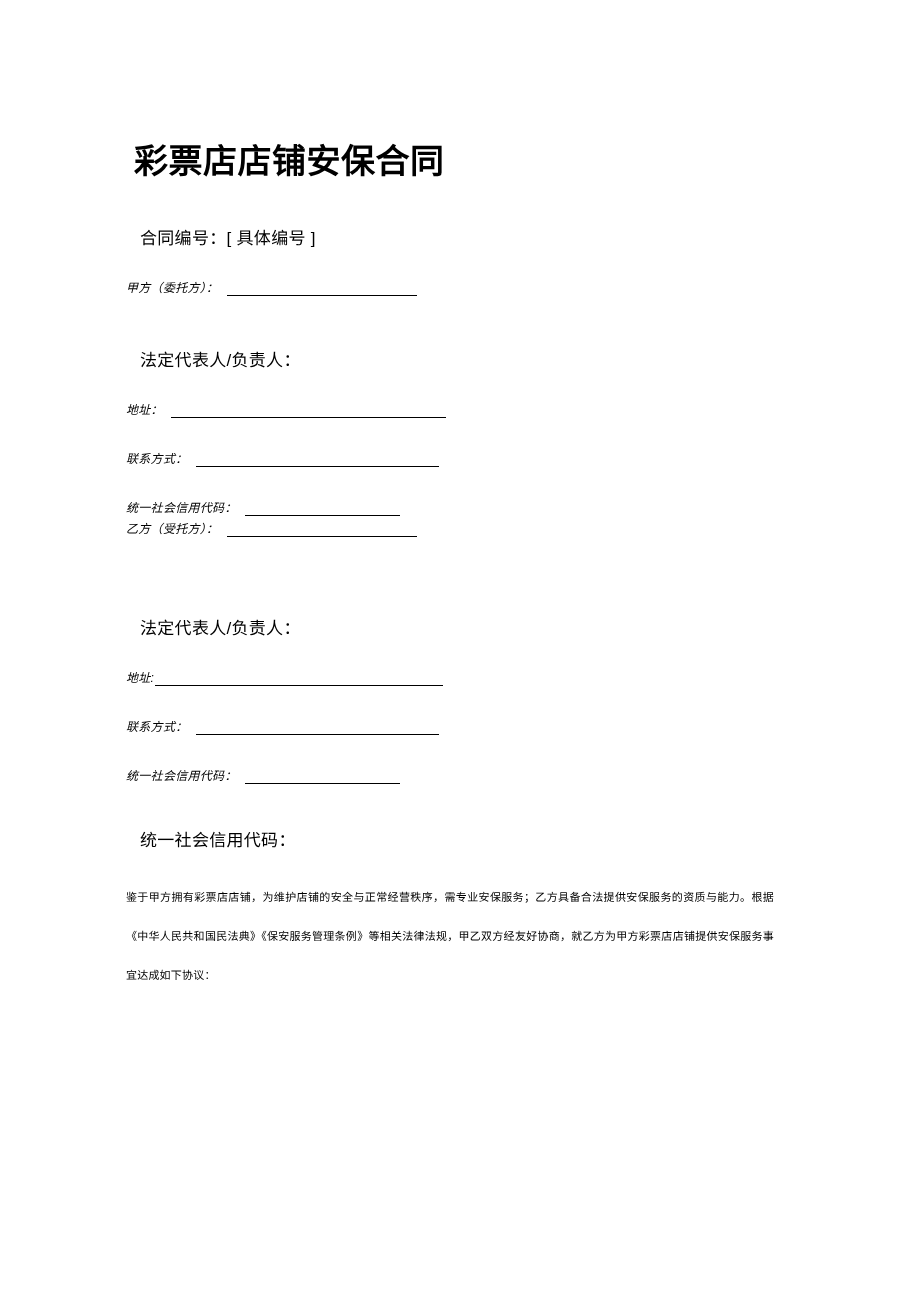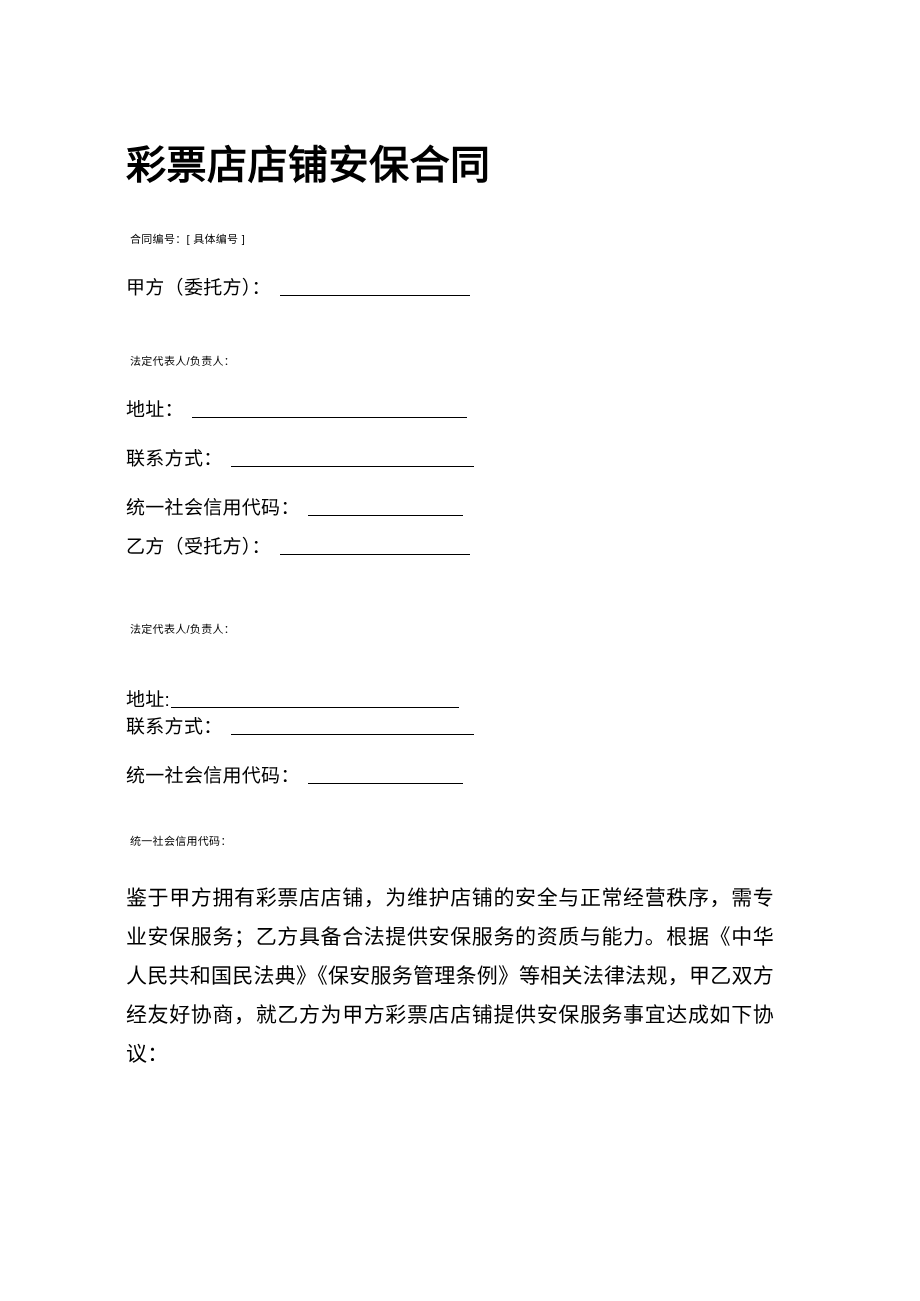--- a/index.html
+++ b/index.html
@@ -23,68 +23,69 @@
   .content {
     position: absolute;
     left: 126px;
     top: 0;
     width: 668px;
   }
 
   
   .doc-title {
     position: absolute;
-    left: 0;
+    left: 8px;
     top: 140px;
-    font-size: 40px;
+    font-size: 34px;
     font-weight: bold;
     letter-spacing: 0.5px;
     line-height: 1.25;
     white-space: nowrap;
   }
 
   
   .field-row {
     position: absolute;
     left: 0;
     width: 668px;
     height: 26px;
-    font-size: 19px;
+    font-size: 12px;
     line-height: 26px;
     white-space: nowrap;
     display: flex;
     align-items: baseline;
+    font-style: italic;
   }
   .field-label {
     flex: 0 0 auto;
     letter-spacing: 0.3px;
   }
   .field-rule {
     flex: 0 0 auto;
     height: 1px;
     background: #000000;
     align-self: flex-end;
     margin-bottom: 5px;
   }
   .plain-row {
     position: absolute;
-    left: 4px;
-    font-size: 11px;
+    left: 14px;
+    font-size: 17px;
     line-height: 26px;
     white-space: nowrap;
     letter-spacing: 0.3px;
   }
 
   
   .preamble {
     position: absolute;
     left: 0;
     top: 878px;
     width: 648px;
-    font-size: 21px;
+    font-size: 11px;
     line-height: 39px;
     text-align: justify;
     text-justify: inter-ideograph;
     letter-spacing: 0.2px;
     text-indent: 0;
   }
 </style>
 </head>
 <body>
 
@@ -110,28 +111,28 @@
     <div class="field-row" style="top:446px;">
       <span class="field-label">联系方式：</span>
       <span class="field-rule" style="width:243px; margin-left:8px;"></span>
     </div>
 
     <div class="field-row" style="top:495px;">
       <span class="field-label">统一社会信用代码：</span>
       <span class="field-rule" style="width:155px; margin-left:8px;"></span>
     </div>
 
-    <div class="field-row" style="top:534px;">
+    <div class="field-row" style="top:516px;">
       <span class="field-label">乙方（受托方）：</span>
       <span class="field-rule" style="width:190px; margin-left:9px;"></span>
     </div>
 
     <div class="plain-row" style="top:616px;">法定代表人/负责人：</div>
 
-    <div class="field-row" style="top:687px;">
+    <div class="field-row" style="top:665px;">
       <span class="field-label">地址:</span>
       <span class="field-rule" style="width:288px; margin-left:1px;"></span>
     </div>
 
     <div class="field-row" style="top:714px;">
       <span class="field-label">联系方式：</span>
       <span class="field-rule" style="width:243px; margin-left:8px;"></span>
     </div>
 
     <div class="field-row" style="top:763px;">

